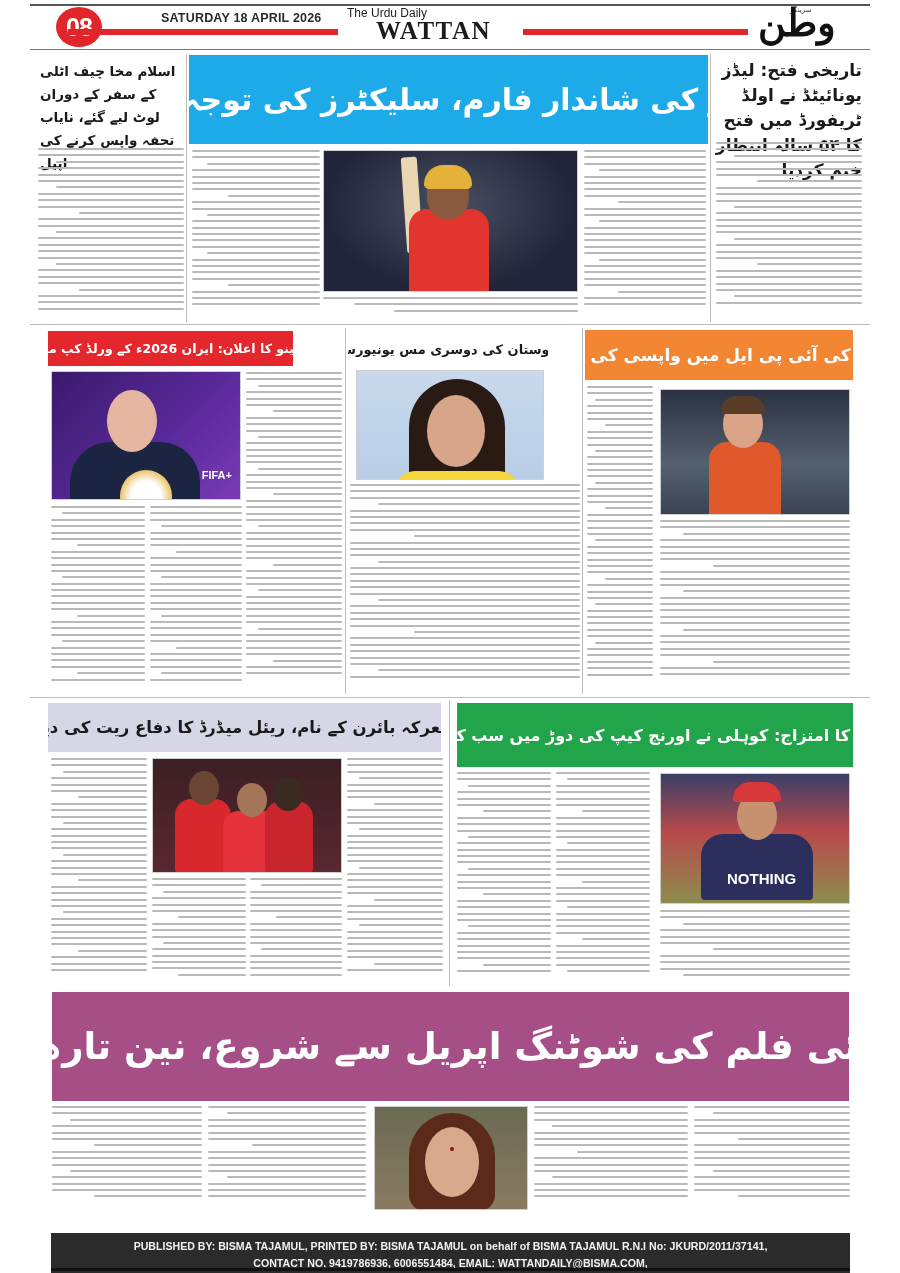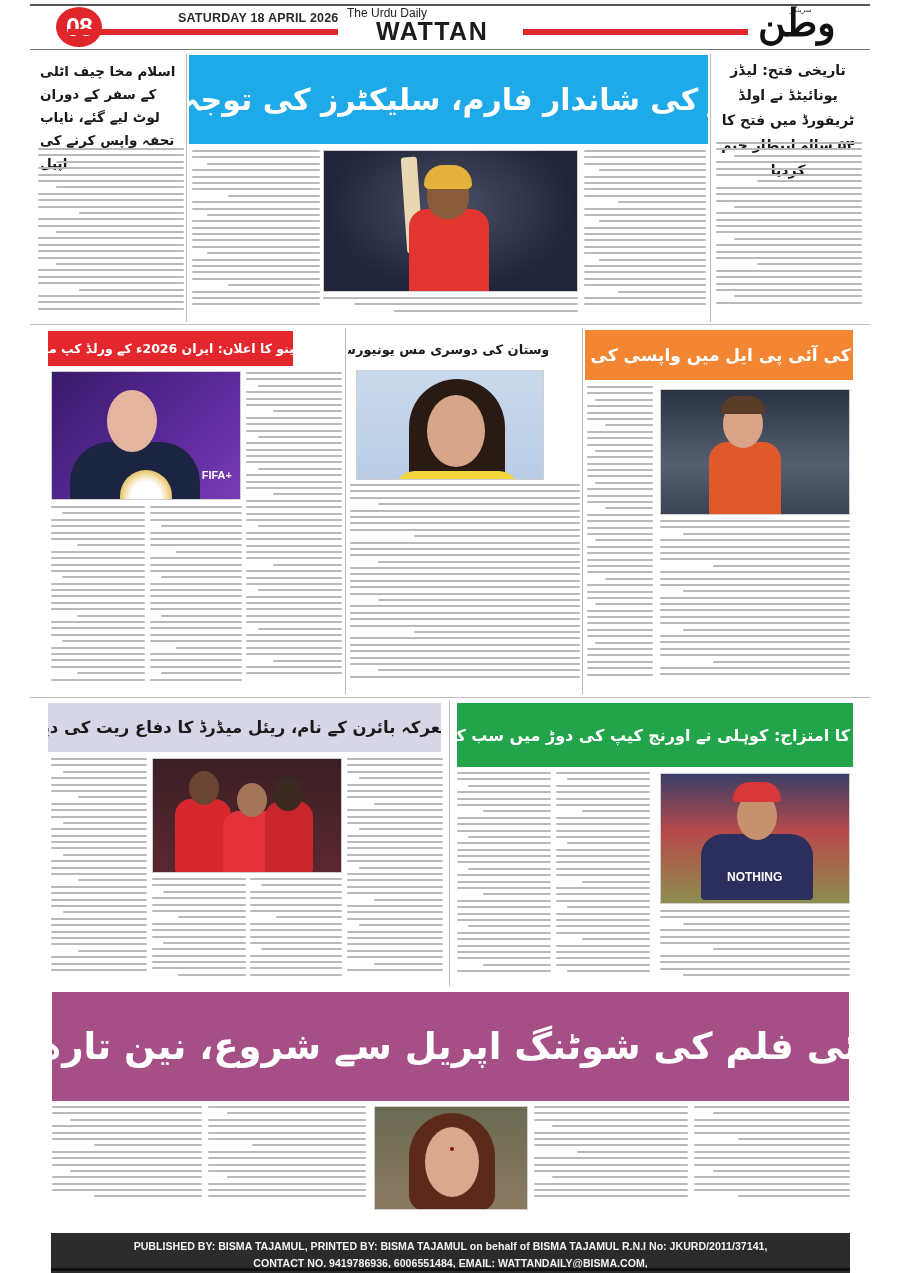--- a/index.html
+++ b/index.html
@@ -6,26 +6,26 @@
   html, body { width: 900px; height: 1273px; background: #ffffff; overflow: hidden; }
   body { font-family: "DejaVu Sans", sans-serif; color: #222; position: relative; }
 
   .abs { position: absolute; }
 
   
   .mast-topline { left: 30px; top: 4px; width: 840px; height: 2px; background: #555; }
   .page-badge { left: 56px; top: 7px; width: 46px; height: 40px; border-radius: 50%; background: #e0262b;
     color: #fff; font-family: "Liberation Sans", sans-serif; font-weight: 700; font-size: 25px;
     display: flex; align-items: center; justify-content: center; letter-spacing: -1px; }
-  .mast-date { left: 178px; top: 11px; font-family: "Liberation Sans", sans-serif; font-weight: 700;
+  .mast-date { left: 161px; top: 11px; font-family: "Liberation Sans", sans-serif; font-weight: 700;
     font-size: 12.5px; color: #2a2a2a; letter-spacing: 0.2px; text-align: right; }
   .red-bar-left { left: 68px; top: 29px; width: 270px; height: 6px; background: #e0262b; }
   .red-bar-right { left: 523px; top: 29px; width: 225px; height: 6px; background: #e0262b; }
   .mast-sub { left: 347px; top: 6px; font-family: "Liberation Sans", sans-serif; font-size: 12px; color: #222; }
-  .mast-title { left: 376px; top: 17px; font-family: Liberation Sans, sans-serif; font-weight: 700;
+  .mast-title { left: 376px; top: 17px; font-family: Liberation Serif, serif; font-weight: 700;
     font-size: 25px; color: #1c1c1c; letter-spacing: 1.5px; }
   .mast-urdu-logo { left: 758px; top: 4px; font-family: "DejaVu Serif", serif; font-weight: 700;
     font-size: 38px; color: #111; direction: rtl; line-height: 1; }
   .mast-urdu-tag { left: 790px; top: 6px; font-size: 7px; color: #333; direction: rtl; }
   .mast-bottomline { left: 30px; top: 49px; width: 840px; height: 1px; background: #777; }
 
   
   .urdu { direction: rtl; font-family: "DejaVu Sans", sans-serif; }
   .headline { display: flex; align-items: center; justify-content: center; overflow: hidden;
     white-space: nowrap; direction: rtl; font-family: "DejaVu Sans", sans-serif; }
@@ -35,21 +35,21 @@
   .col-text .ln.s { width: 72%; margin-left: auto; }
   .col-text .ln.m { width: 88%; margin-left: auto; }
   .vrule { width: 1px; background: #bdbdbd; }
   .hrule { height: 1px; background: #bdbdbd; }
 
   
   .top-banner { left: 189px; top: 55px; width: 519px; height: 89px; background: #1ea9e8; color: #fff;
     font-size: 30px; font-weight: 700; }
   .side-head-left { left: 40px; top: 60px; width: 140px; text-align: left; font-size: 13.5px;
     line-height: 23px; font-weight: 700; color: #1a1a1a; }
-  .side-head-right { left: 714px; top: 58px; width: 148px; text-align: center; font-size: 14px;
+  .side-head-right { left: 714px; top: 58px; width: 148px; text-align: right; font-size: 17px;
     line-height: 25px; font-weight: 700; color: #1a1a1a; }
 
   
   .red-strip { left: 48px; top: 331px; width: 245px; height: 35px; background: #e4262d; color: #fff;
     font-size: 12.5px; font-weight: 700; }
   .mid-head { left: 348px; top: 330px; width: 200px; height: 38px; color: #1a1a1a; font-size: 13px;
     font-weight: 700; }
   .orange-strip { left: 585px; top: 330px; width: 268px; height: 50px; background: #f28632; color: #fff;
     font-size: 17px; font-weight: 700; }
   .grey-strip { left: 48px; top: 703px; width: 393px; height: 49px; background: #d6d6e6; color: #1a1a1a;
@@ -93,21 +93,21 @@
   .ph-bayern .p2 { position:absolute; left: 70px; top: 52px; width: 60px; height: 64px; background: #e5323a; border-radius: 16px 16px 4px 4px; }
   .ph-bayern .p3 { position:absolute; left: 112px; top: 42px; width: 48px; height: 72px; background: #c8252c; border-radius: 16px 16px 4px 4px; }
   .ph-bayern .h1 { position:absolute; left: 36px; top: 12px; width: 30px; height: 34px; background: #6b4634; border-radius: 50%; }
   .ph-bayern .h2 { position:absolute; left: 84px; top: 24px; width: 30px; height: 34px; background: #a47659; border-radius: 50%; }
   .ph-bayern .h3 { position:absolute; left: 120px; top: 18px; width: 30px; height: 34px; background: #3b2a22; border-radius: 50%; }
 
   .ph-kohli { background: linear-gradient(180deg, #3a3f68 0%, #b8494a 45%, #8c8e4f 100%); }
   .ph-kohli .body { position:absolute; left: 40px; top: 60px; width: 112px; height: 66px; background: #2c2f5e; border-radius: 22px 22px 4px 4px; }
   .ph-kohli .head { position:absolute; left: 76px; top: 18px; width: 40px; height: 48px; background: #c6916e; border-radius: 50%; }
   .ph-kohli .cap { position:absolute; left: 72px; top: 8px; width: 48px; height: 20px; background: #d8383a; border-radius: 24px 24px 4px 4px; }
-  .ph-kohli .brand { position:absolute; left: 66px; top: 96px; color:#fff; font-weight:700; font-size: 12px; font-family: "Liberation Sans", sans-serif; }
+  .ph-kohli .brand { position:absolute; left: 66px; top: 96px; color:#fff; font-weight:700; font-size: 15px; font-family: "Liberation Sans", sans-serif; }
 
   .ph-nayan { background: linear-gradient(180deg, #6a6a52 0%, #8b7a62 100%); }
   .ph-nayan .hair { position:absolute; left: 34px; top: 6px; width: 86px; height: 98px; background: #5b2a1a; border-radius: 43px 43px 16px 16px; }
   .ph-nayan .face { position:absolute; left: 50px; top: 20px; width: 54px; height: 70px; background: #d9a98e; border-radius: 50%; }
   .ph-nayan .bindi { position:absolute; left: 75px; top: 40px; width: 4px; height: 4px; background: #8b1010; border-radius: 50%; }
 </style>
 </head>
 <body>
 
 <div class="abs mast-topline"></div>

